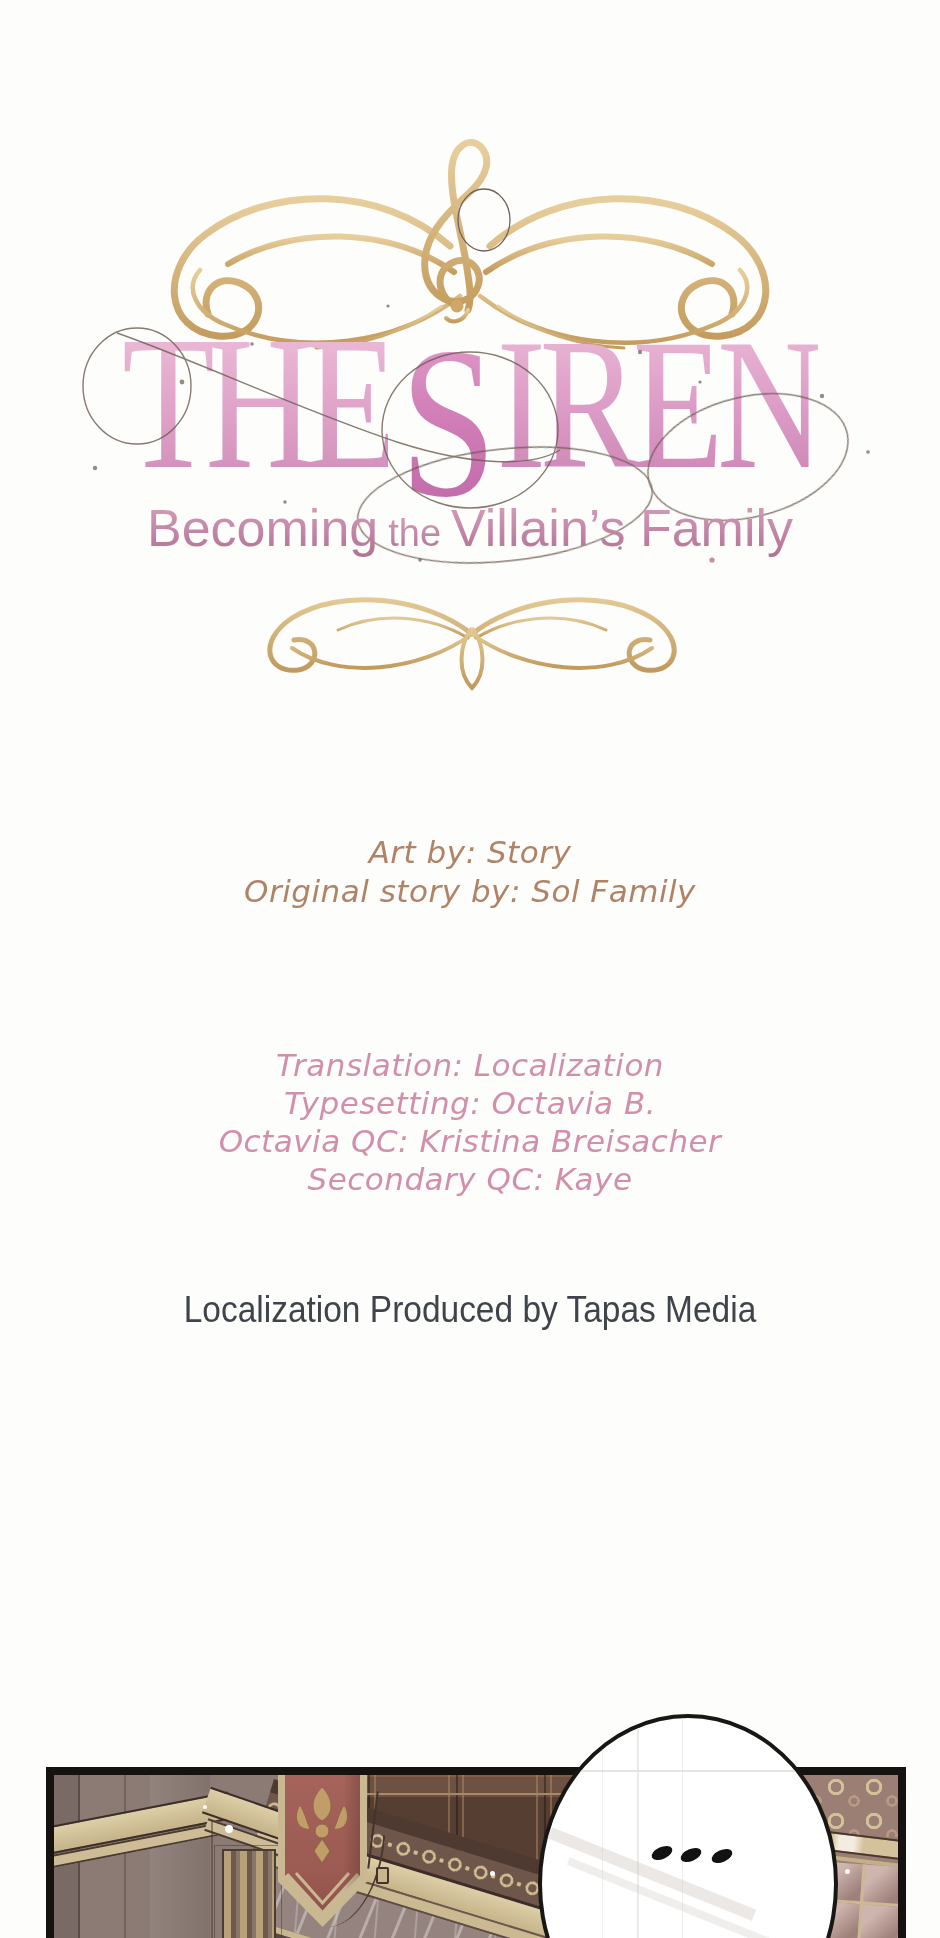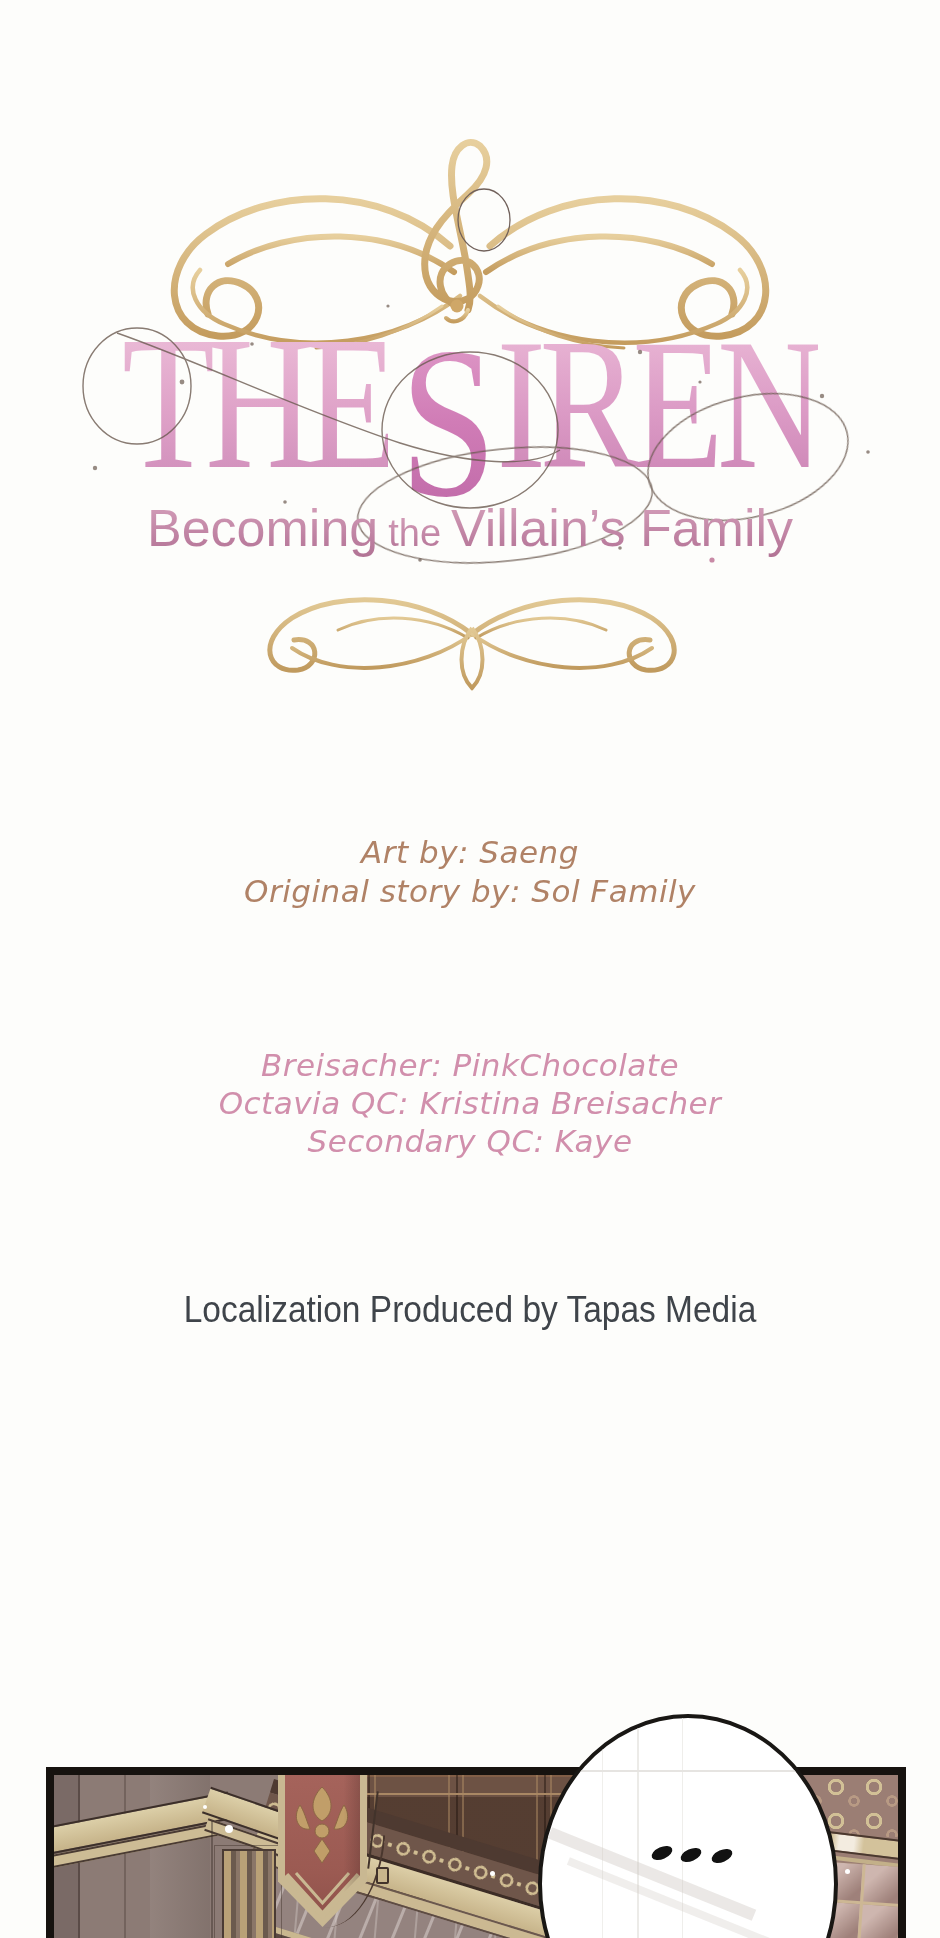--- a/index.html
+++ b/index.html
@@ -219,26 +219,27 @@
     <g id="dvL" fill="none" stroke="url(#goldg2)" stroke-linecap="round">
       <path stroke-width="5" d="M244 52 C 196 14, 112 6, 64 36 C 28 60, 40 92, 70 88 C 94 84, 92 54, 66 58"></path>
       <path stroke-width="4" d="M244 52 C 192 90, 110 98, 64 66"></path>
       <path stroke-width="3" d="M240 56 C 200 32, 148 30, 110 48"></path>
     </g>
     <use href="#dvL" transform="translate(488,0) scale(-1,1)"></use>
     <path d="M244 46 C 230 64, 230 92, 244 106 C 258 92, 258 64, 244 46" fill="none" stroke="url(#goldg2)" stroke-width="4"></path>
   </svg>
 
   <div class="abs centered credits-art">
-    <div>Art by: Saeng</div>
+    <div>Art by: Story</div>
     <div>Original story by: Sol Family</div>
   </div>
 
   <div class="abs centered credits-loc">
-    <div>Breisacher: PinkChocolate</div>
+    <div>Translation: Localization</div>
+    <div>Typesetting: Octavia B.</div>
     <div>Octavia QC: Kristina Breisacher</div>
     <div>Secondary QC: Kaye</div>
   </div>
 
   <div class="abs centered producer">Localization Produced by Tapas Media</div>
 
   <section class="abs panel">
     <div class="col-a"></div>
     <div class="col-line1"></div>
     <div class="col-line2"></div>

